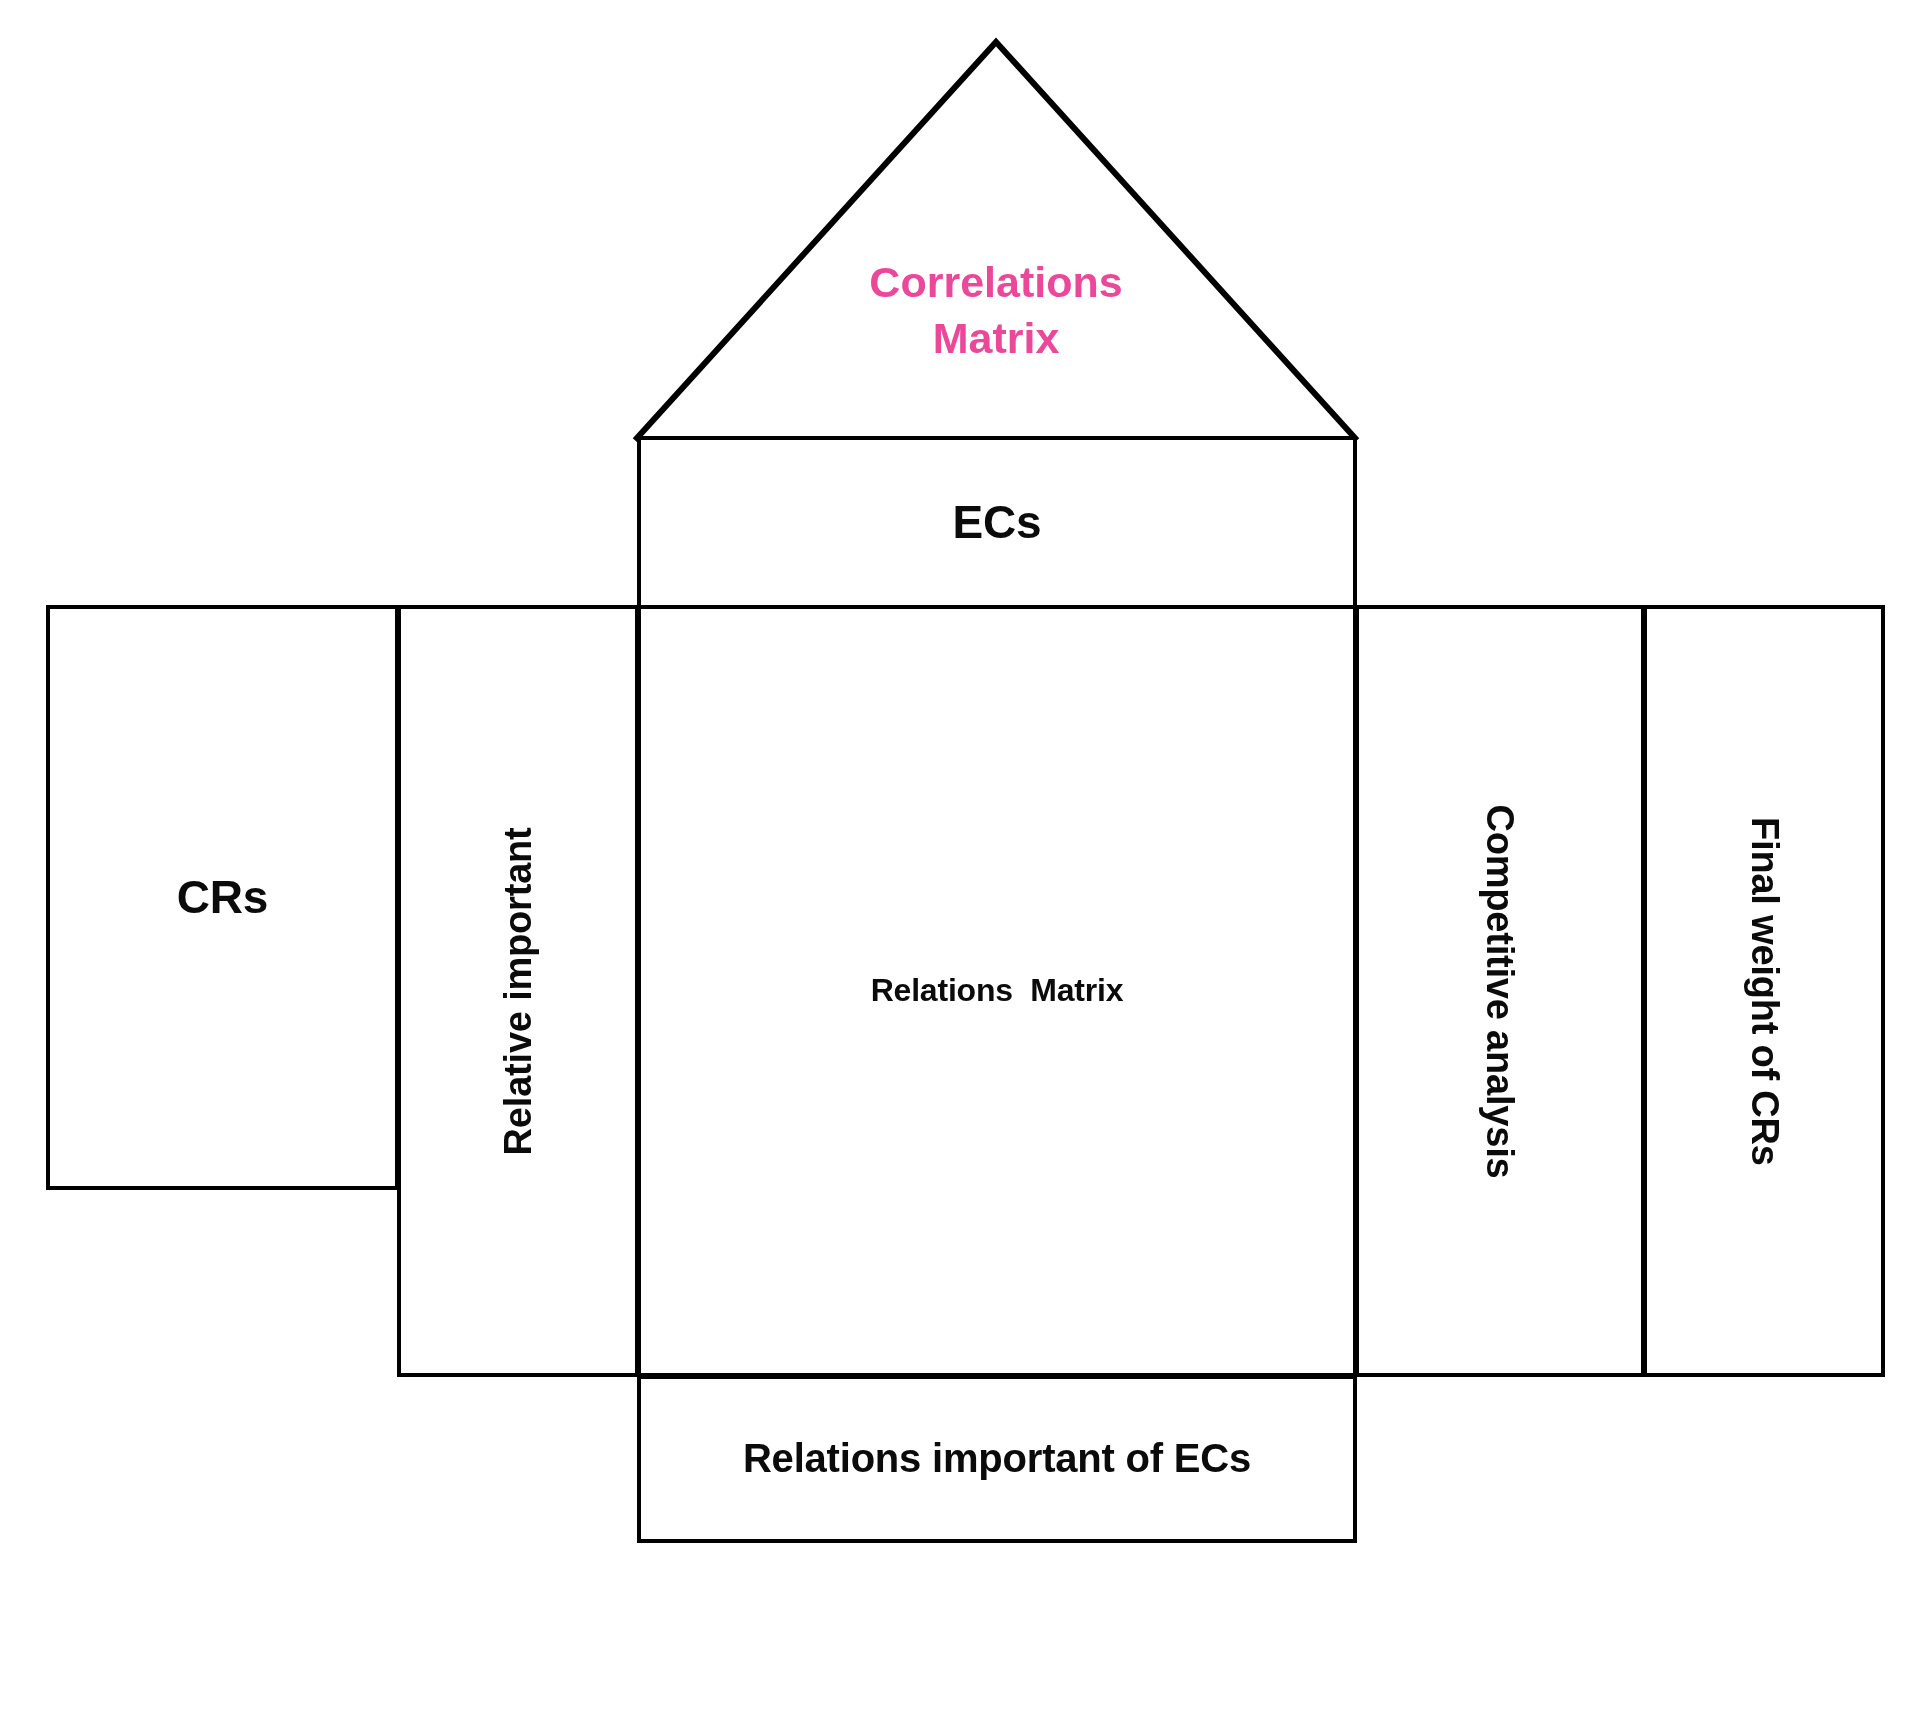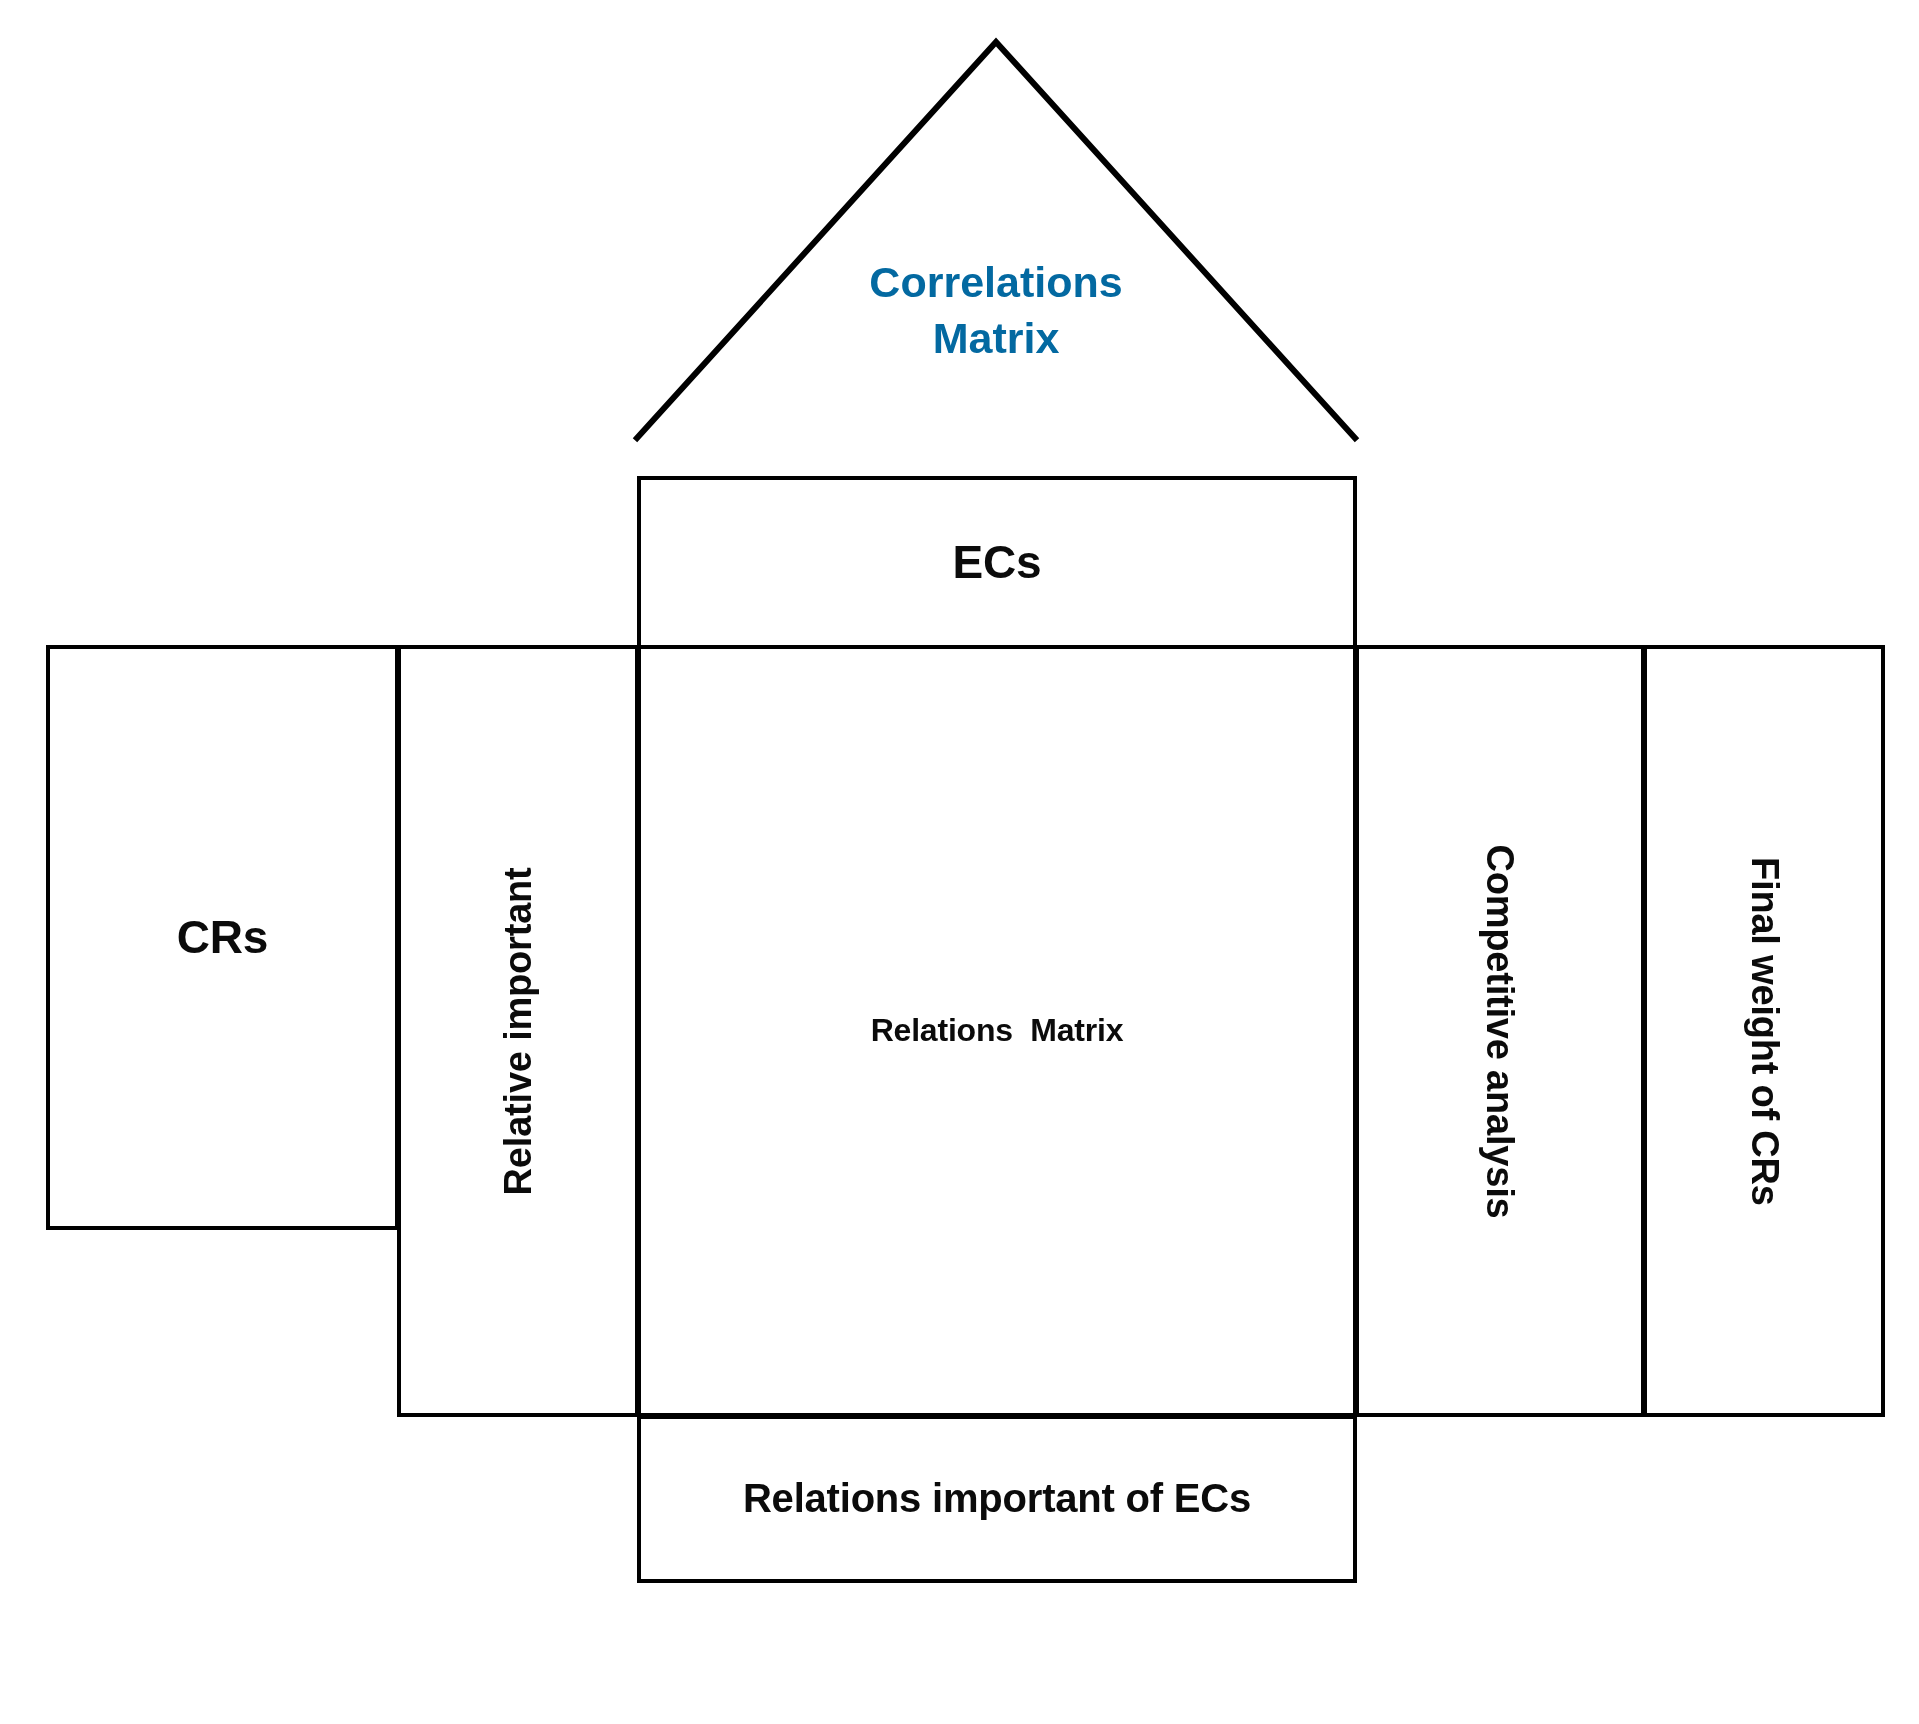--- a/index.html
+++ b/index.html
@@ -22,21 +22,20 @@
 
   
   .box {
     position: absolute;
     box-sizing: border-box;
     border: 4px solid #000000;
     background: #ffffff;
     display: flex;
     align-items: center;
     justify-content: center;
-    margin-top: 40px;
   }
   .box .label {
     font-weight: 700;
     color: #0b0b0b;
     text-align: center;
     line-height: 1.18;
     letter-spacing: -0.2px;
     white-space: pre;
   }
 
@@ -51,21 +50,21 @@
   }
   #roof svg { display: block; width: 100%; height: 100%; }
   #roof-label {
     position: absolute;
     left: 637px;
     top: 255px;
     width: 718px;
     text-align: center;
     font-size: 43px;
     font-weight: 700;
-    color: #0369a1;
+    color: #ec4899;
     line-height: 1.30;
   }
 
   
   #ecs-box        { left: 637px;  top: 436px;  width: 720px; height: 173px; }
   #ecs-box .label { font-size: 46px; }
 
   #crs-box        { left: 46px;   top: 605px;  width: 353px; height: 585px; }
   #crs-box .label { font-size: 46px; }
 

